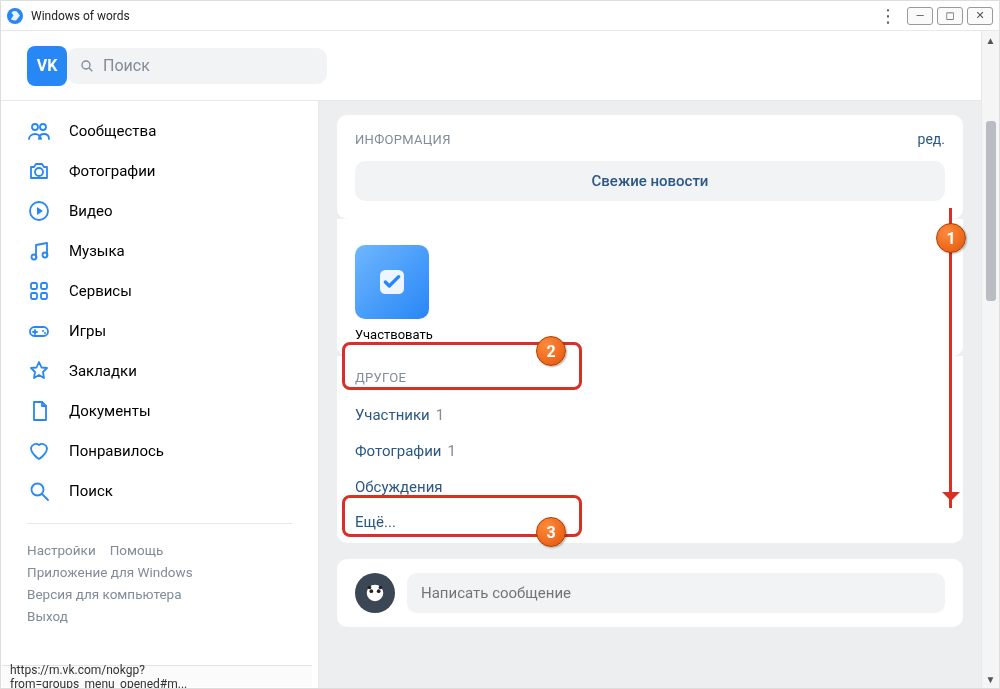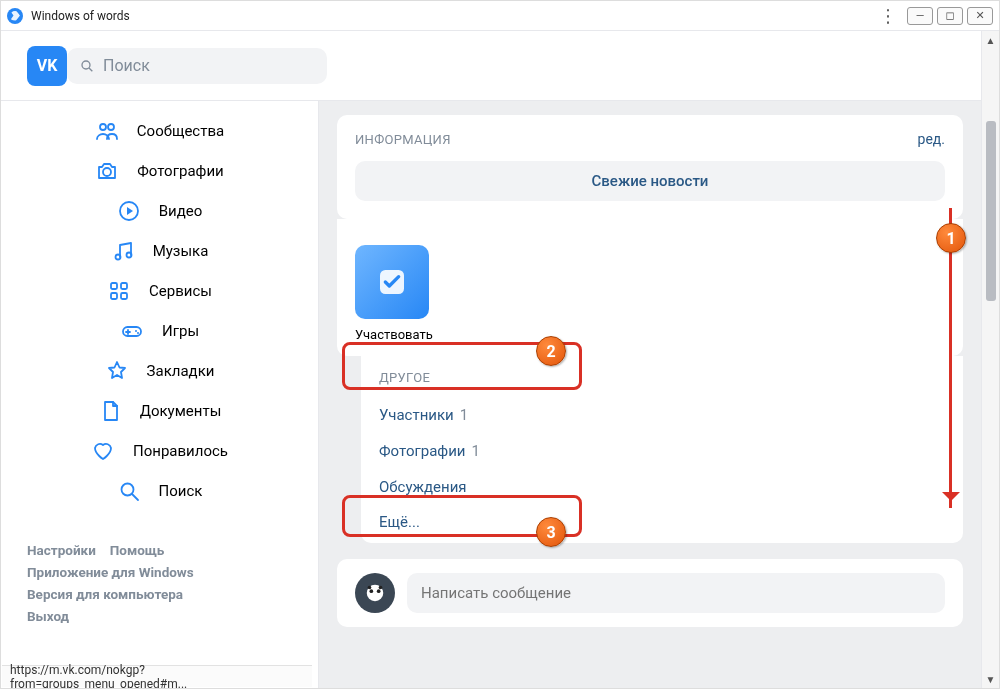--- a/index.html
+++ b/index.html
@@ -24,42 +24,42 @@
 
 .content { flex:1; display:flex; position:relative; margin-right:18px; background:#fde047; }
 
 .header { position:absolute; top:0; left:0; right:0; height:70px; display:flex; align-items:center; padding:0 20px; background:#fff; border-bottom:1px solid #e7e8ec; z-index:2; }
 .vk-logo { width:40px; height:40px; background:#2787f5; border-radius:8px; display:flex; align-items:center; justify-content:center; color:#fff; font-weight:bold; font-size:16px; margin-left:6px; }
 .page-title { flex:1; text-align:center; font-size:22px; font-weight:600; color:#000; }
 .search-bar { width:260px; height:36px; background:#f2f3f5; border-radius:10px; display:flex; align-items:center; padding:0 12px; color:#818c99; gap:8px; margin-right:10px; }
 .search-bar .sicon { width:16px; height:16px; }
 
 .columns { position:absolute; top:70px; left:0; right:0; bottom:0; display:flex; background:#edeef0; }
-.sidebar { width:318px; background:#fff; border-right:1px solid #e7e8ec; padding:10px 0 0 0; display:flex; flex-direction:column;align-items:center; }
+.sidebar { width:318px; background:#fff; border-right:1px solid #e7e8ec; padding:10px 0 0 0; display:flex; flex-direction:column; }
 .nav-item { display:flex; align-items:center; height:40px; padding:0 26px; gap:18px; color:#000; font-size:15px; cursor:pointer; }
 .nav-item .nicon { width:24px; height:24px; display:flex; align-items:center; justify-content:center; }
 .nav-item .nicon svg, .nav-item .nicon .usvg { stroke:#2787f5; }
 .sidebar-sep { margin:12px 26px; border:none; border-top:1px solid #e7e8ec; }
 .footer-links { padding:6px 26px 10px; display:flex; flex-wrap:wrap; gap:6px 14px; }
-.footer-links a { color:#818c99; font-size:13.5px; text-decoration:none; cursor:pointer;font-weight:bold; }
+.footer-links a { color:#818c99; font-size:13.5px; text-decoration:none; cursor:pointer; }
 
 .main { flex:1; background:#edeef0; padding:0 18px; overflow:hidden; }
 .card { background:#fff; border-radius:10px; margin-bottom:12px;margin-top:16px; }
 .info-card { padding:16px 18px 18px; }
 .info-head { display:flex; justify-content:space-between; align-items:center; margin-bottom:14px; }
 .info-title { font-size:13px; color:#818c99; letter-spacing:.3px; }
 .edit-link { color:#2a5885; font-size:14px; cursor:pointer;text-align:center; }
 .news-btn { width:100%; height:40px; background:#f2f3f5; border:none; border-radius:10px; color:#2a5885; font-size:15px; cursor:pointer; font-weight:500; }
 
 .participate { padding:4px 18px 14px; }
 .p-img { width:74px; height:74px; border-radius:10px; background:linear-gradient(135deg,#6fb6ff,#2787f5); display:flex; align-items:center; justify-content:center; }
 .p-img svg { width:32px; height:32px; }
 .p-label { font-size:13px; color:#000; margin-top:8px; }
 
-.other-card { padding:4px 18px 2px;margin-left:24px; }
+.other-card { padding:4px 18px 2px; }
 .other-title { font-size:13px; color:#818c99; letter-spacing:.3px; padding:10px 0 12px; }
 .other-link-row { height:36px; display:flex; align-items:center; }
 .other-link { color:#2a5885; font-size:15px; font-weight:400; cursor:pointer; }
 .other-count { color:#818c99; font-size:15px; margin-left:6px; }
 .other-more { color:#2a5885; font-size:15px; padding:8px 0 10px; cursor:pointer; }
 
 .compose-card { padding:14px 18px; display:flex; align-items:center; gap:12px; }
 .avatar { width:40px; height:40px; border-radius:50%; background:#3b4754; display:flex; align-items:center; justify-content:center; color:#fff; font-size:17px; }
 .compose-input { flex:1; height:40px; background:#f2f3f5; border:none; border-radius:10px; padding:0 14px; font-size:15px; color:#818c99; }
 

